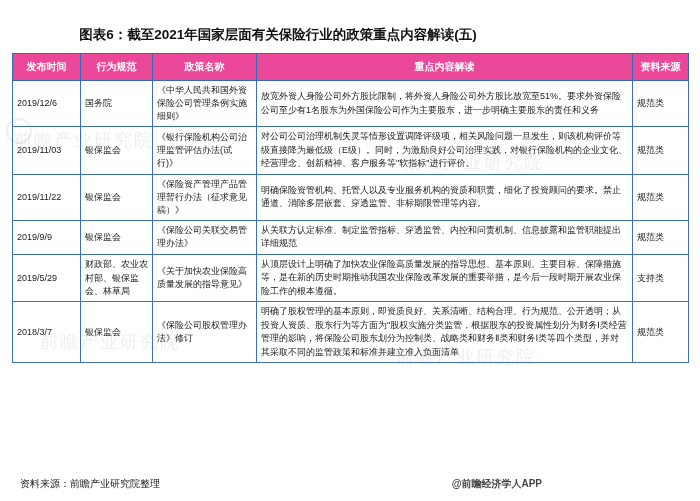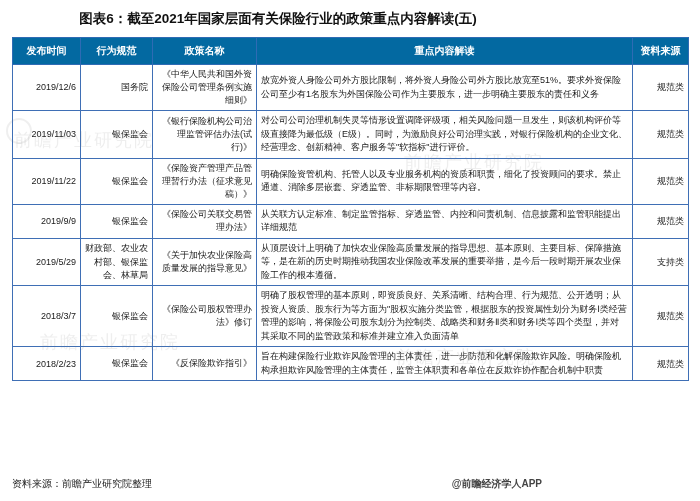--- a/index.html
+++ b/index.html
@@ -13,21 +13,21 @@
     font-family: "Liberation Sans", sans-serif;
     color: #1a1a1a;
     position: relative;
     overflow: hidden;
   }
   .page {
     position: relative;
     width: 556px;
     height: 501px;
     box-sizing: border-box;
-    padding: 0 12px;
+    padding: 16px 12px;
   }
   .title {
     text-align: center;
     font-size: 13.5px;
     font-weight: bold;
     color: #111111;
     padding: 10px 0 9px 0;
     letter-spacing: 0px;
     white-space: nowrap;
   }
@@ -38,46 +38,46 @@
     font-size: 9px;
     line-height: 1.38;
     background: transparent;
   }
   table.policy th, table.policy td {
     border: 1px solid #3f6fb5;
     vertical-align: middle;
     padding: 3px 4px;
   }
   table.policy thead th {
-    background: #0369a1;
+    background: #ec4899;
     color: #ffffff;
     font-weight: bold;
     font-size: 10px;
     text-align: center;
     height: 22px;
     padding: 2px 3px;
     border: 1px solid #2e6bb4;
   }
   td.c-date, td.c-dept, td.c-name, td.c-type {
-    text-align: right;
+    text-align: left;
   }
   td.c-content {
     text-align: left;
     line-height: 1.5;
   }
   td.c-name {
     line-height: 1.45;
   }
   td.c-dept {
     line-height: 1.45;
     margin-left: 40px;
   }
   .src {
     position: absolute;
-    left: 12px;
+    left: 20px;
     bottom: 10px;
     font-size: 10px;
     color: #222222;
     font-family: Liberation Serif, serif;
   }
   .brand {
     position: absolute;
     right: 14px;
     bottom: 10px;
     font-size: 10px;
@@ -174,26 +174,19 @@
         <td class="c-content">从顶层设计上明确了加快农业保险高质量发展的指导思想、基本原则、主要目标、保障措施等，是在新的历史时期推动我国农业保险改革发展的重要举措，是今后一段时期开展农业保险工作的根本遵循。</td>
         <td class="c-type">支持类</td>
       </tr>
       <tr>
         <td class="c-date">2018/3/7</td>
         <td class="c-dept">银保监会</td>
         <td class="c-name">《保险公司股权管理办法》修订</td>
         <td class="c-content">明确了股权管理的基本原则，即资质良好、关系清晰、结构合理、行为规范、公开透明；从投资人资质、股东行为等方面为"股权实施分类监管，根据股东的投资属性划分为财务Ⅰ类经营管理的影响，将保险公司股东划分为控制类、战略类和财务Ⅱ类和财务Ⅰ类等四个类型，并对其采取不同的监管政策和标准并建立准入负面清单</td>
         <td class="c-type">规范类</td>
       </tr>
-      <tr>
-        <td class="c-date">2018/2/23</td>
-        <td class="c-dept">银保监会</td>
-        <td class="c-name">《反保险欺诈指引》</td>
-        <td class="c-content">旨在构建保险行业欺诈风险管理的主体责任，进一步防范和化解保险欺诈风险。明确保险机构承担欺诈风险管理的主体责任，监管主体职责和各单位在反欺诈协作配合机制中职责</td>
-        <td class="c-type">规范类</td>
-      </tr>
     </tbody>
   </table>
 
   <div class="src">资料来源：前瞻产业研究院整理</div>
   <div class="brand">@前瞻经济学人APP</div>
 
 </div>
 
 </body></html>

